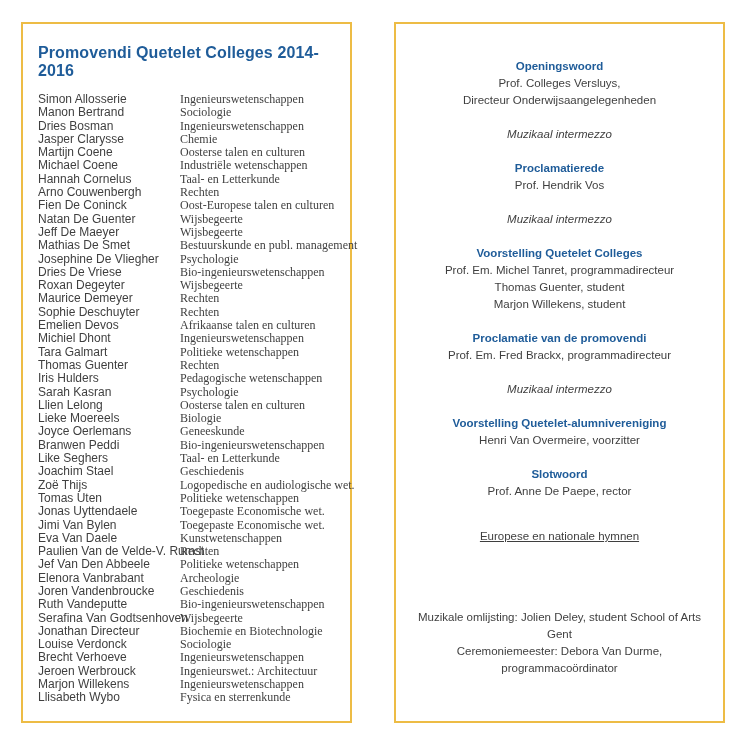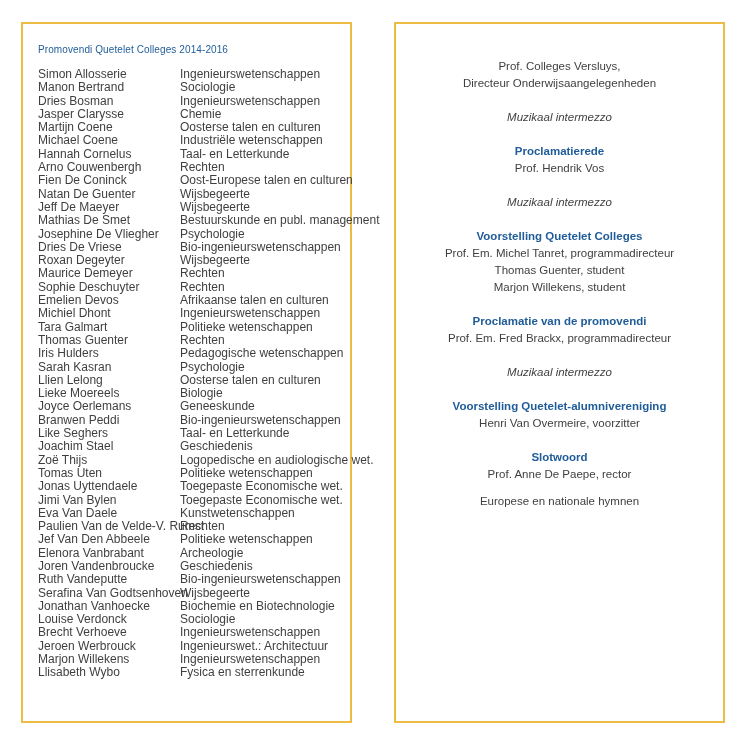--- a/index.html
+++ b/index.html
@@ -24,39 +24,39 @@
   .panel.left  { left: 21px;  padding: 20px 8px 0 15px; }
   .panel.right {
     left: 394px;
     padding: 34px 12px 44px 12px;
     text-align: center;
     display: flex;
     flex-direction: column;
   }
   .promovendi-title {
     margin: 0 0 13px 0;
-    font-size: 10px;
-    font-weight: normal;
+    font-size: 16px;
+    font-weight: bold;
     color: #1f5c99;
     letter-spacing: 0.1px;
   }
   .rows { font-size: 12px; line-height: 13.3px; }
   .row { display: flex; white-space: nowrap; }
   .row .name  { width: 142px; flex: 0 0 142px; overflow: visible; }
-  .row .field { flex: 1; }
+  .row .field { flex: 1; font-family: Liberation Serif, serif; }
   .blocks { font-size: 11.5px; line-height: 17px; }
   .block { margin: 0; }
   .block.heading {
     font-weight: bold;
     color: #1f5c99;
     margin-top: 17px;
   }
   .blocks > .block:first-child { margin-top: 0; }
   .block.intermezzo { font-style: italic; margin-top: 17px; }
-  .block.text-gap    { margin-top: 10px; }
+  .block.text-gap    { margin-top: 28px; text-decoration: underline; }
   .block.text-biggap { margin-top: 31px; }
   .credits { margin-top: auto; font-size: 11.5px; line-height: 17px; }
 </style>
 </head>
 <body>
 
 <div class="page">
 
   <section class="panel left">
     <h1 class="promovendi-title">Promovendi Quetelet Colleges 2014-2016</h1>
@@ -256,21 +256,21 @@
     <span class="name">Ruth Vandeputte</span>
     <span class="field">Bio-ingenieurswetenschappen</span>
   </div>
 
   <div class="row">
     <span class="name">Serafina Van Godtsenhoven</span>
     <span class="field">Wijsbegeerte</span>
   </div>
 
   <div class="row">
-    <span class="name">Jonathan Vanhoecke</span>
+    <span class="name">Jonathan Directeur</span>
     <span class="field">Biochemie en Biotechnologie</span>
   </div>
 
   <div class="row">
     <span class="name">Louise Verdonck</span>
     <span class="field">Sociologie</span>
   </div>
 
   <div class="row">
     <span class="name">Brecht Verhoeve</span>
@@ -289,20 +289,21 @@
 
   <div class="row">
     <span class="name">Llisabeth Wybo</span>
     <span class="field">Fysica en sterrenkunde</span>
   </div>
 </div>
   </section>
 
   <section class="panel right">
     <div class="blocks">
+  <div class="block heading">Openingswoord</div>
 
   <div class="block text">Prof. Colleges Versluys,</div>
 
   <div class="block text">Directeur Onderwijsaangelegenheden</div>
 
   <div class="block intermezzo">Muzikaal intermezzo</div>
 
   <div class="block heading">Proclamatierede</div>
 
   <div class="block text">Prof. Hendrik Vos</div>
@@ -326,16 +327,21 @@
   <div class="block heading">Voorstelling Quetelet-alumnivereniging</div>
 
   <div class="block text">Henri Van Overmeire, voorzitter</div>
 
   <div class="block heading">Slotwoord</div>
 
   <div class="block text">Prof. Anne De Paepe, rector</div>
 
   <div class="block text-gap">Europese en nationale hymnen</div>
 
+</div>
+    <div class="credits">
+  <div class="credit">Muzikale omlijsting: Jolien Deley, student School of Arts Gent</div>
+
+  <div class="credit">Ceremoniemeester: Debora Van Durme, programmacoördinator</div>
 </div>
   </section>
 
 </div>
 
 </body></html>

